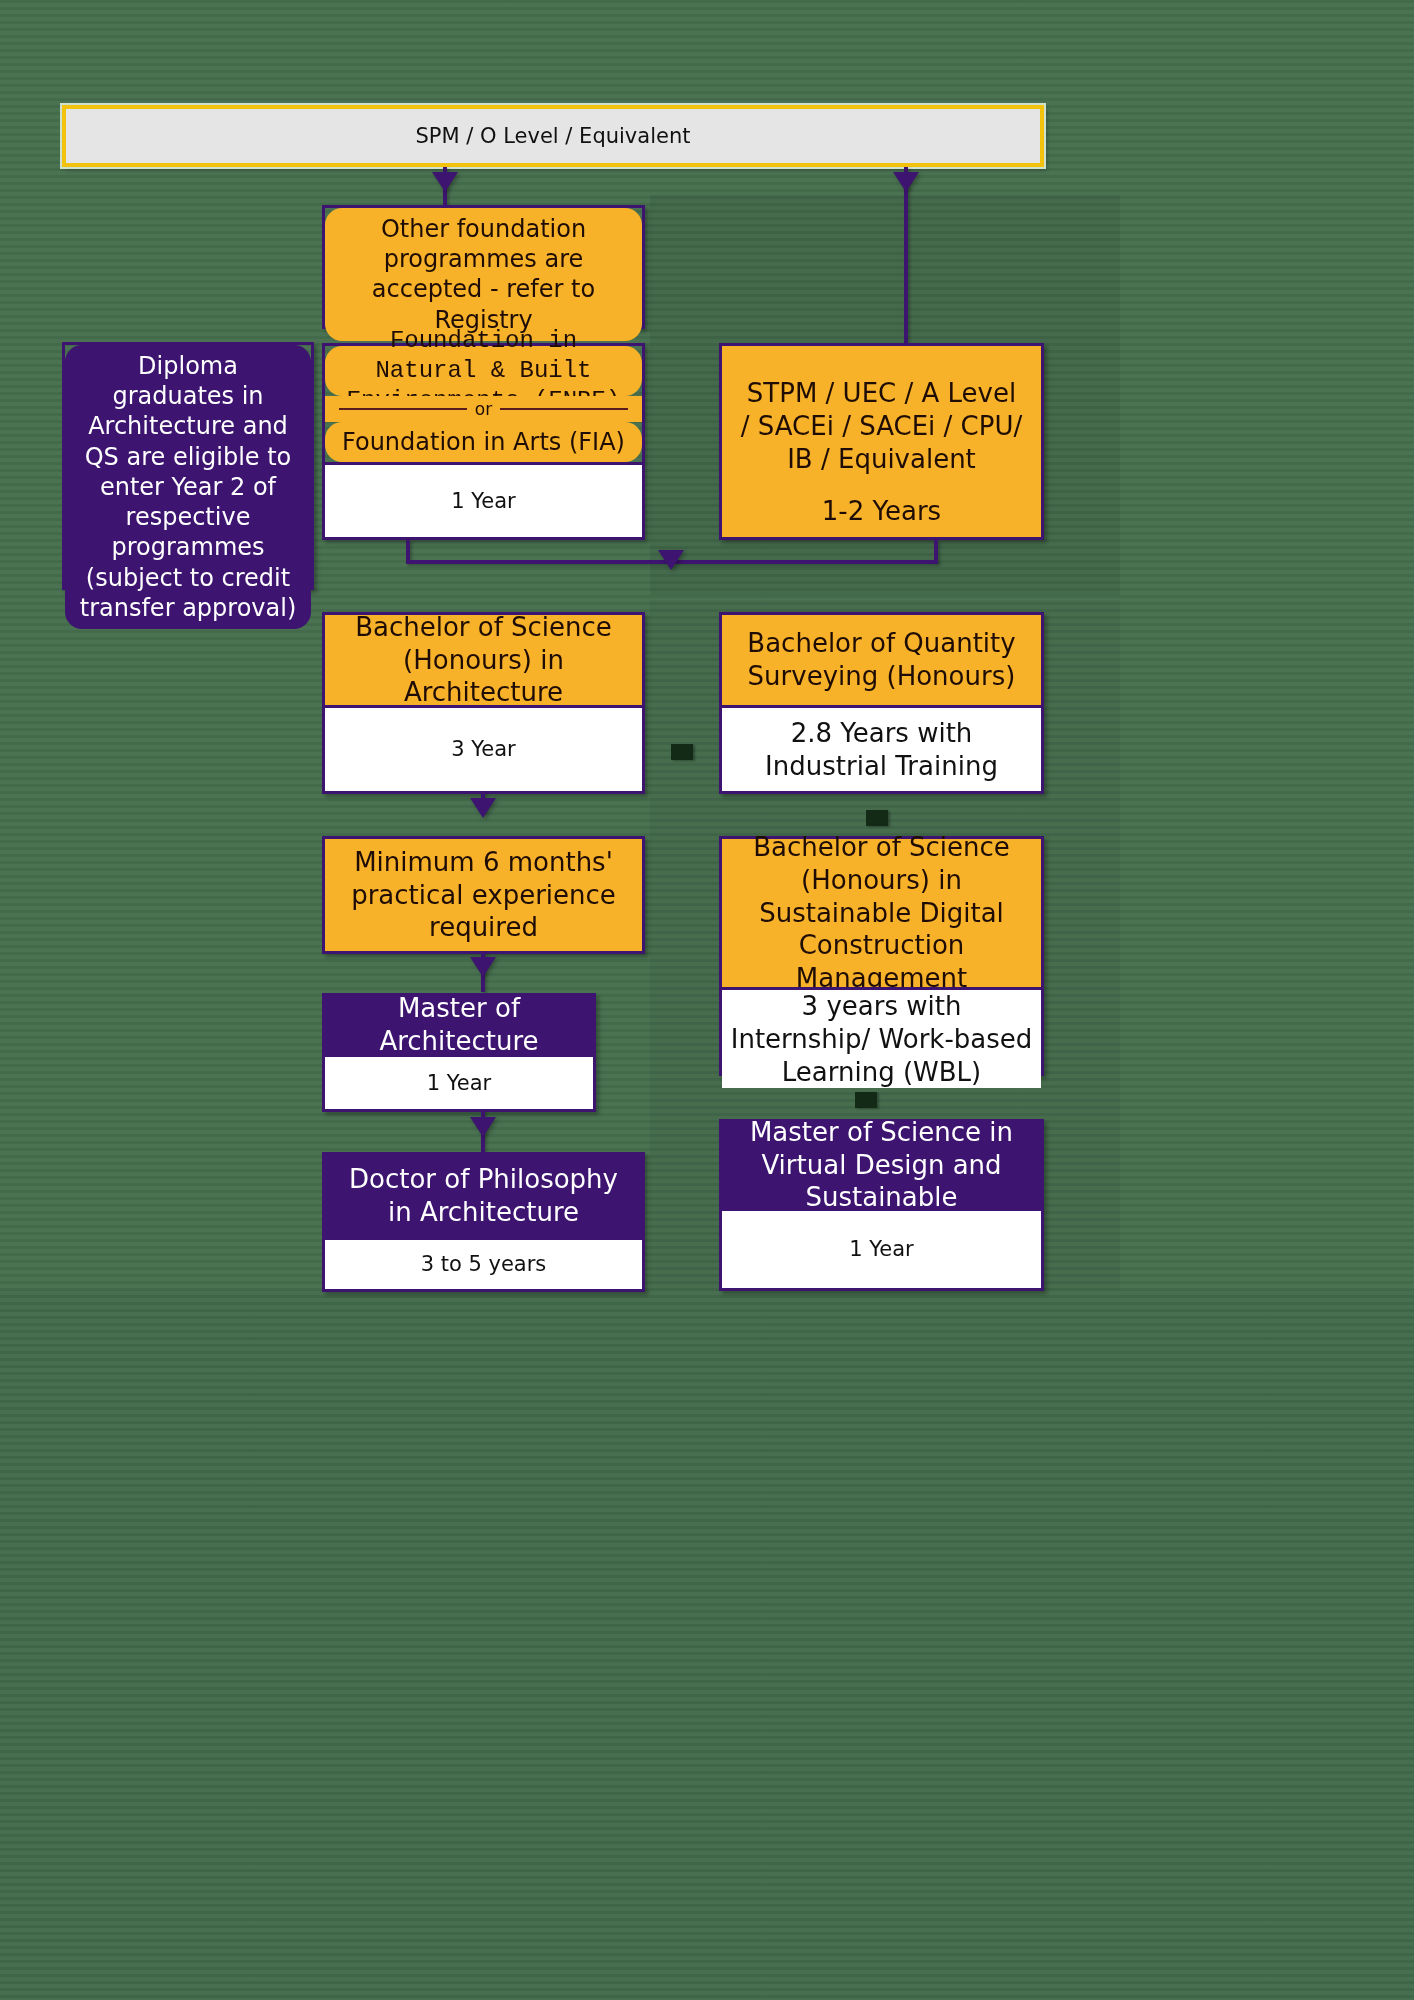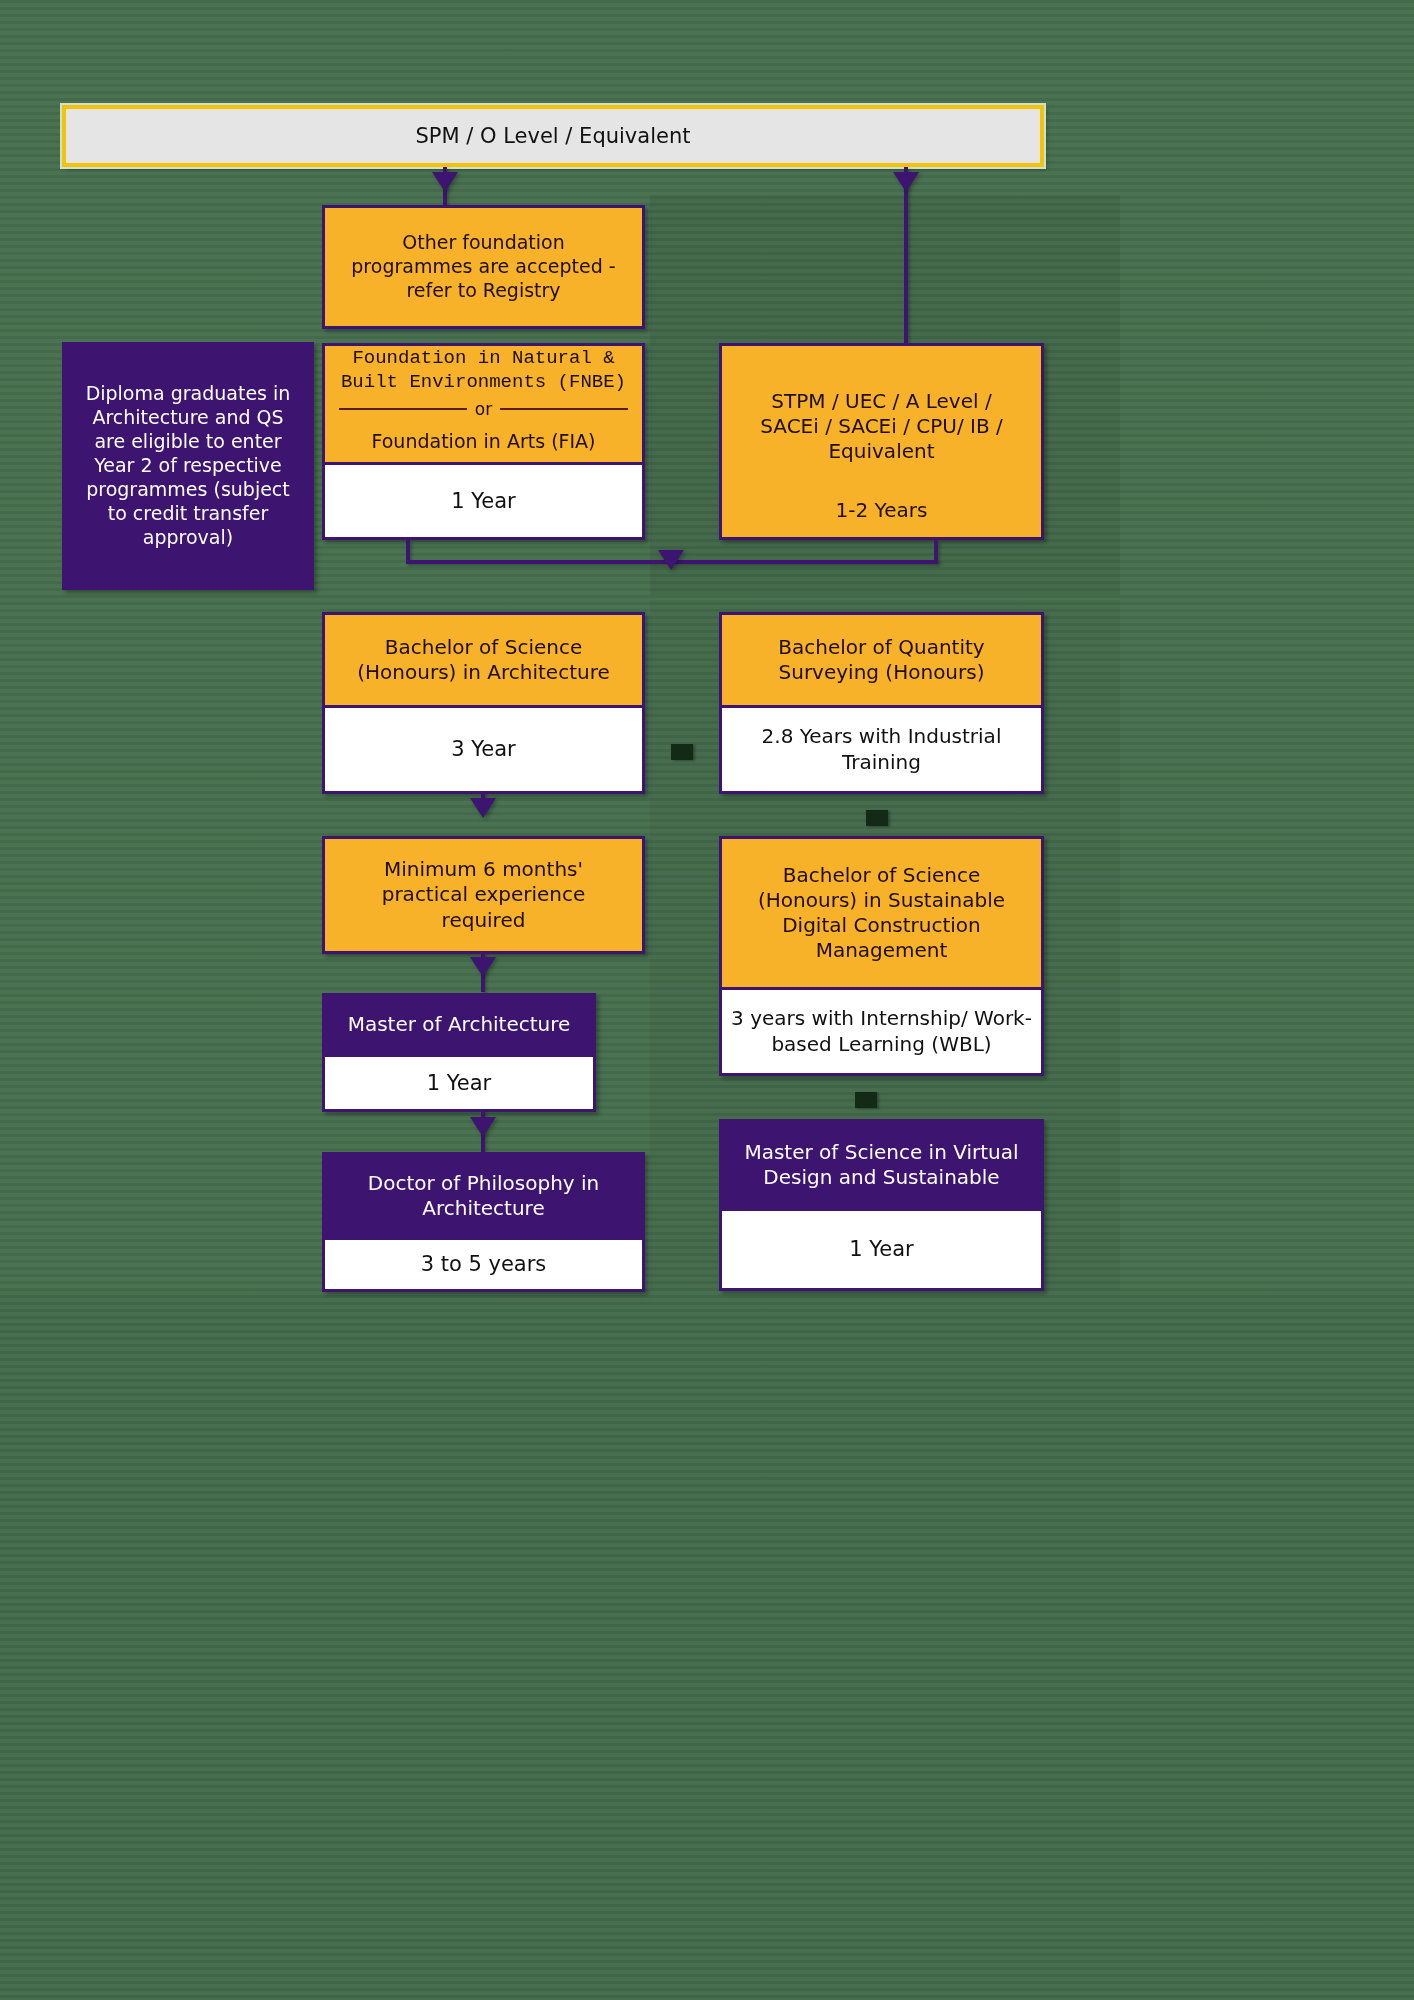--- a/index.html
+++ b/index.html
@@ -91,22 +91,22 @@
     border-top: 20px solid #3D1470;
     filter: drop-shadow(2px 2px 2px rgba(0,0,0,0.3));
   }
   .nub {
     position: absolute;
     background: #132a16;
     box-shadow: 2px 1px 2px rgba(0,0,0,0.3);
   }
 
   .t-21 { font-size: 21px; }
-  .t-20 { font-size: 20px; }
-  .t-19 { font-size: 19px; }
+  .t-20 { font-size: 26px; }
+  .t-19 { font-size: 24px; border-radius: 17px; }
 
   .or-row {
     display: flex;
     align-items: center;
     justify-content: center;
     gap: 8px;
     width: 100%;
     padding: 0 14px;
   }
   .or-row .rule {

